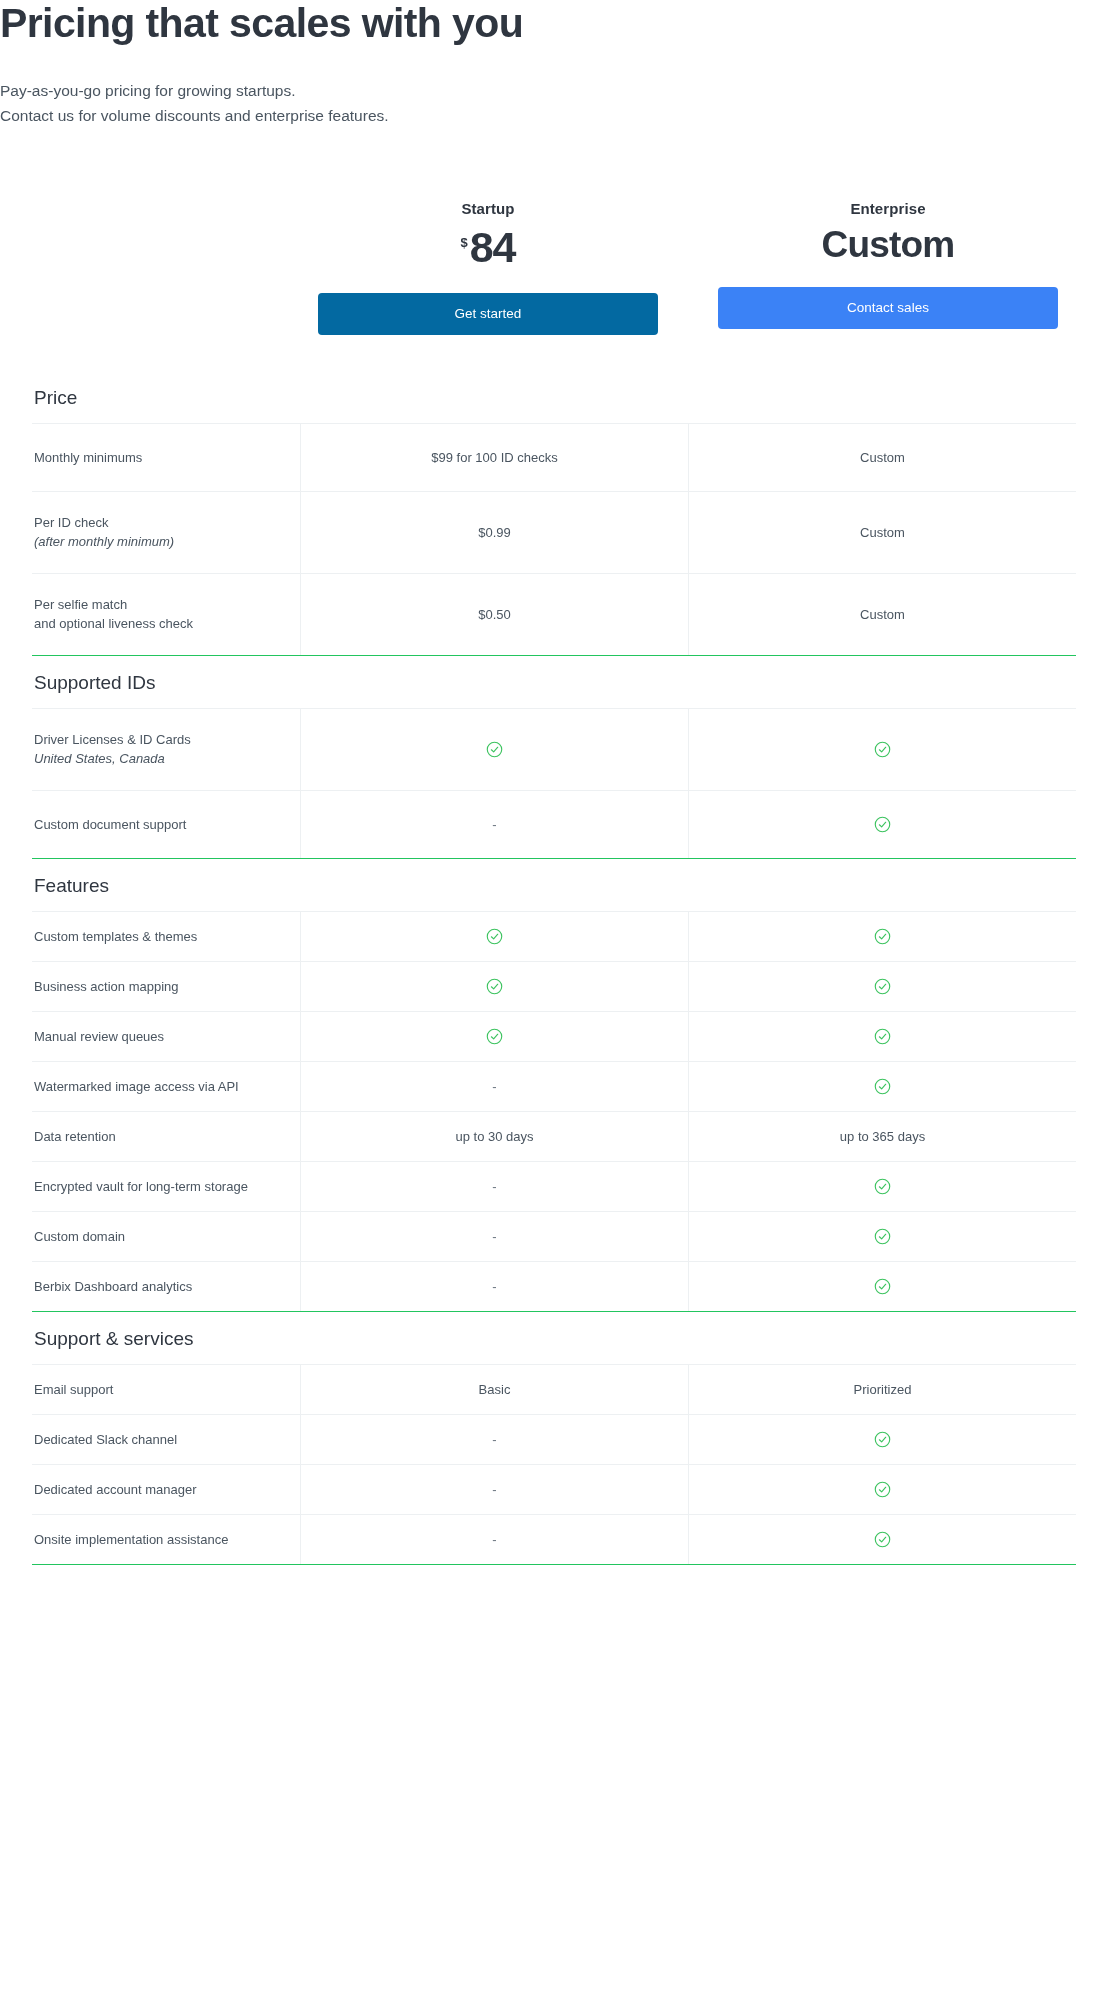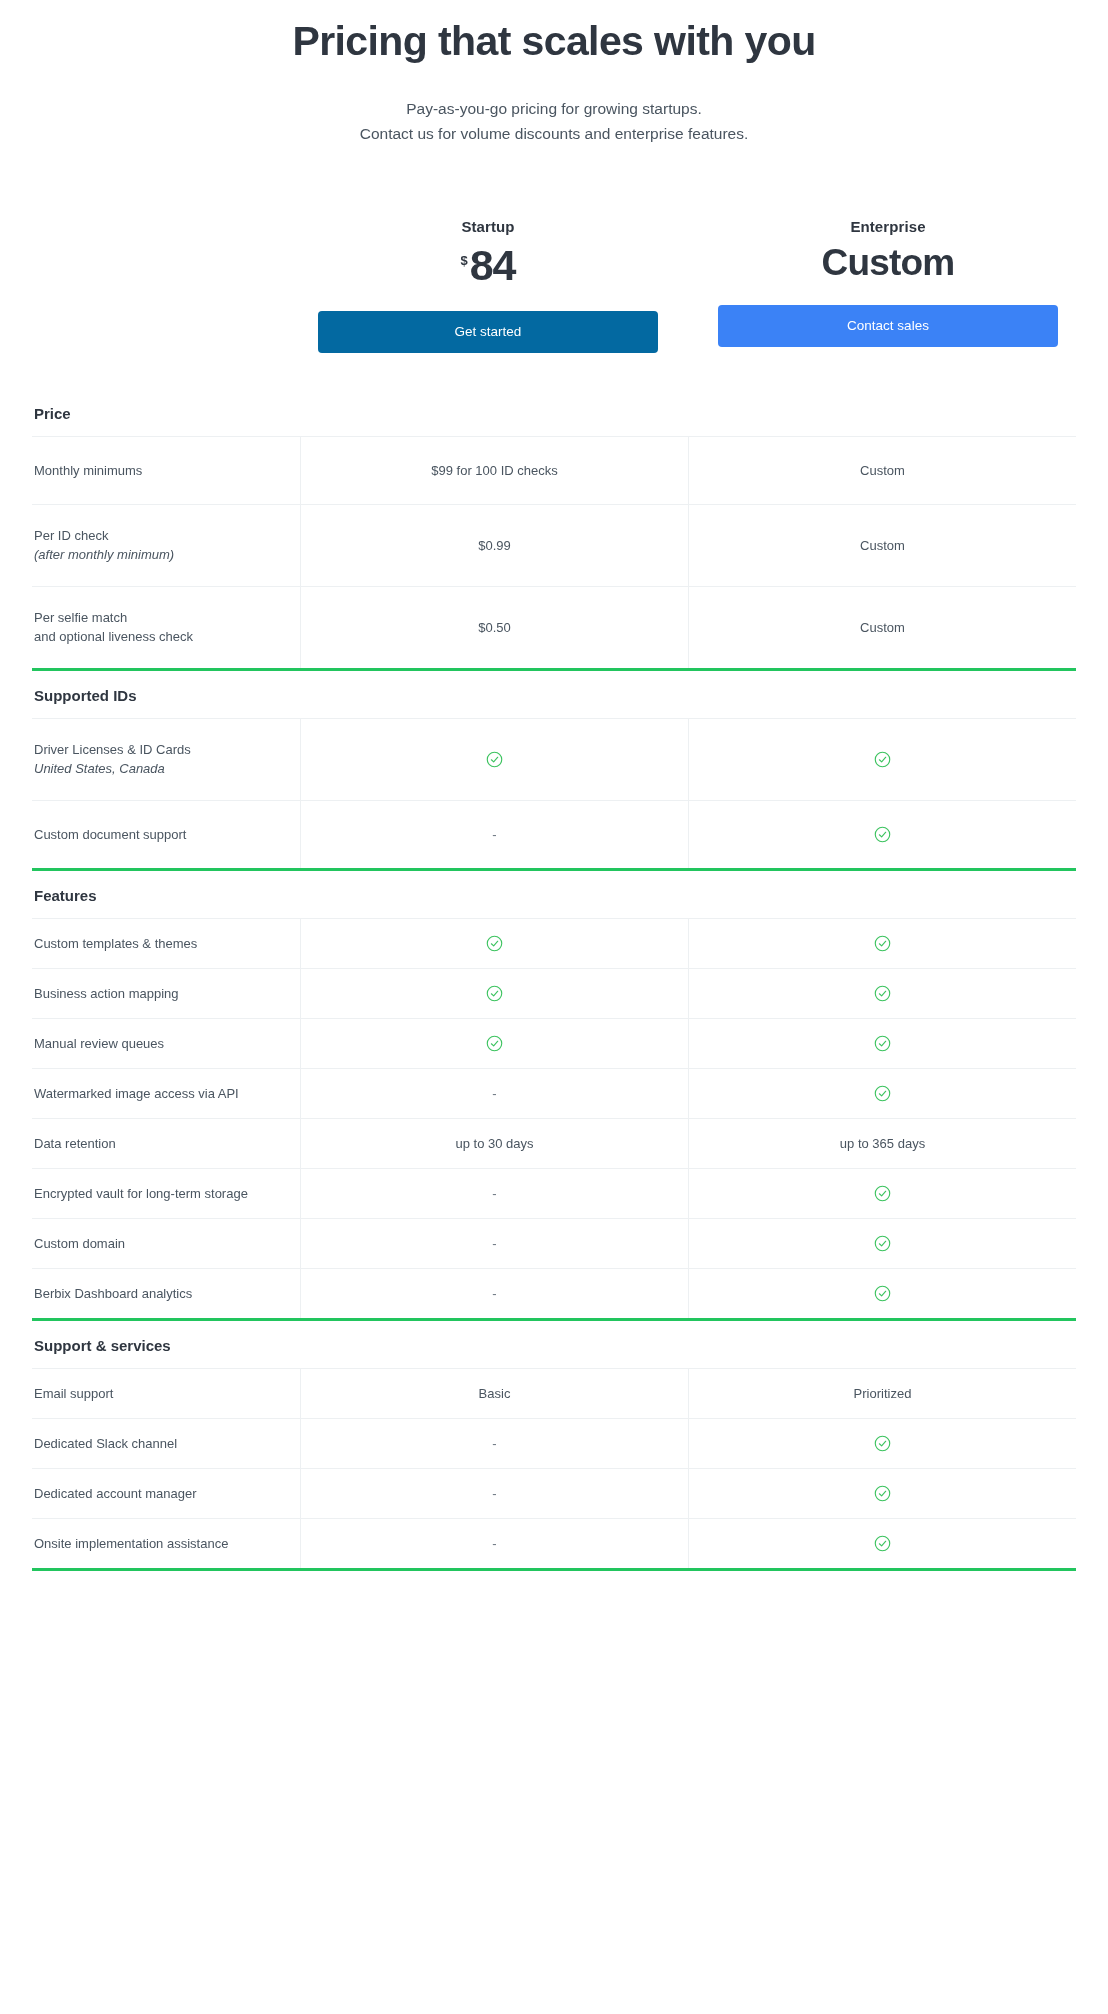--- a/index.html
+++ b/index.html
@@ -6,21 +6,21 @@
   html, body {
     width: 1108px;
     background: #ffffff;
     font-family: "Liberation Sans", sans-serif;
     color: #3d4852;
     -webkit-font-smoothing: antialiased;
   }
   .page { width: 1108px; position: relative; padding-bottom: 0; }
 
   
-  .hero { padding-top: 18px; text-align: center; }
+  .hero { padding-top: 0; }
   .hero h1 {
     font-size: 41px;
     line-height: 1.16;
     font-weight: bold;
     color: #2f3640;
     letter-spacing: -0.6px;
   }
   .hero-sub {
     margin-top: 30px;
     font-size: 15.5px;
@@ -86,32 +86,32 @@
     font-family: "Liberation Sans", sans-serif;
     font-size: 13.5px;
     color: #ffffff;
     cursor: pointer;
     text-align: center;
   }
 
   
   .table-wrap { margin-top: 36px; padding: 0 32px; }
   .section-title {
-    font-size: 15px;
-    font-weight: bold;
+    font-size: 19px;
+    font-weight: normal;
     color: #2f3640;
     padding: 16px 0 14px 2px;
   }
   .rows { border-top: 1px solid #edf0f2; }
   .row {
     display: flex;
     align-items: stretch;
     border-bottom: 1px solid #edf0f2;
   }
-  .row:last-child { border-bottom: 3px solid #22c55e; }
+  .row:last-child { border-bottom: 1px solid #22c55e; }
   .cell-label {
     width: 268px;
     flex: none;
     display: flex;
     flex-direction: column;
     justify-content: center;
     padding: 0 14px 0 2px;
     font-size: 13px;
     line-height: 1.5;
     color: #4a5560;

